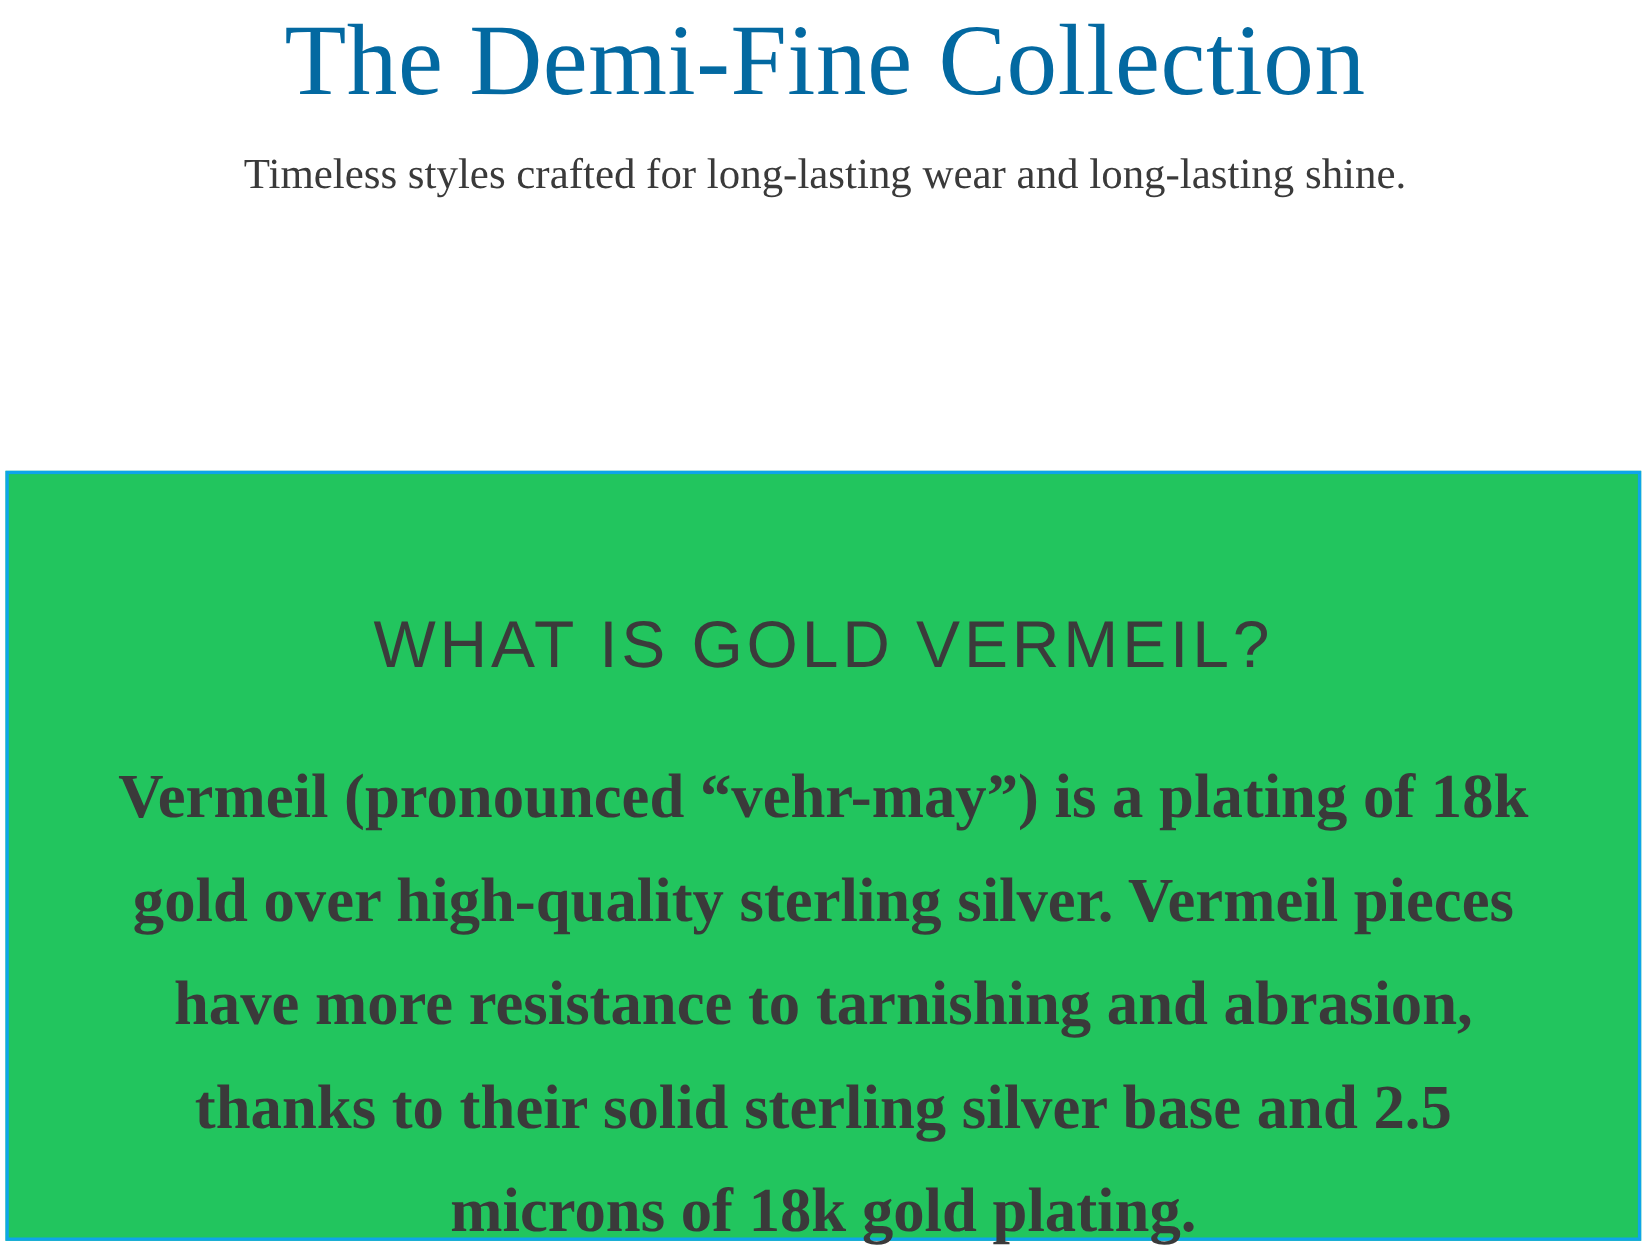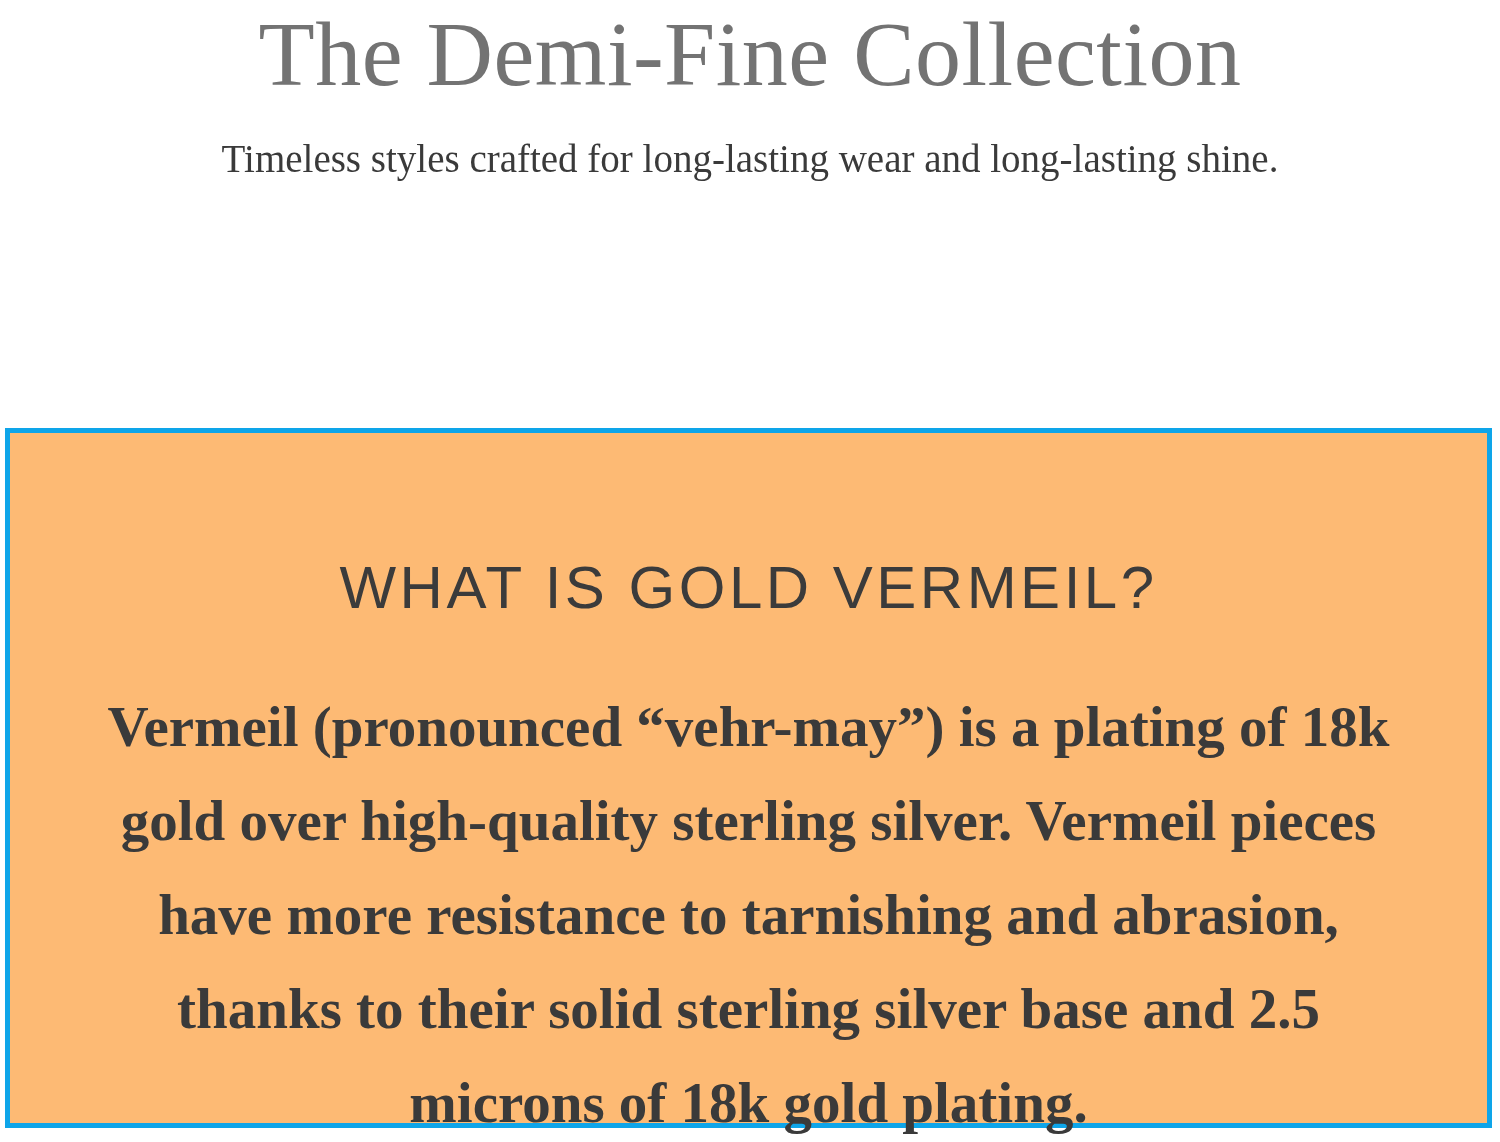--- a/index.html
+++ b/index.html
@@ -27,43 +27,43 @@
     padding-top: 2px;
     text-align: center;
   }
 
   .hero-title {
     font-family: "Liberation Serif", serif;
     font-weight: 400;
     font-size: 92px;
     line-height: 1.05;
     letter-spacing: 0.5px;
-    color: #737373;
+    color: #0369a1;
     margin: 0;
     padding-top: 4px;
   }
 
   .hero-sub {
     font-family: "Liberation Serif", serif;
     font-weight: 400;
     font-size: 39px;
     line-height: 1.55;
     color: #3a3a3a;
     margin: 26px auto 0 auto;
     max-width: 1170px;
   }
 
   .info-box {
     position: absolute;
     left: 5px;
     top: 428px;
     width: 1487px;
     height: 700px;
-    background: #fdba74;
-    border: 5px solid #0ea5e9;
+    background: #22c55e;
+    border: 3px solid #0ea5e9;
     box-sizing: border-box;
   }
 
   .info-inner {
     padding: 120px 96px 0 96px;
     text-align: center;
   }
 
   .info-heading {
     font-family: "Liberation Sans", sans-serif;

